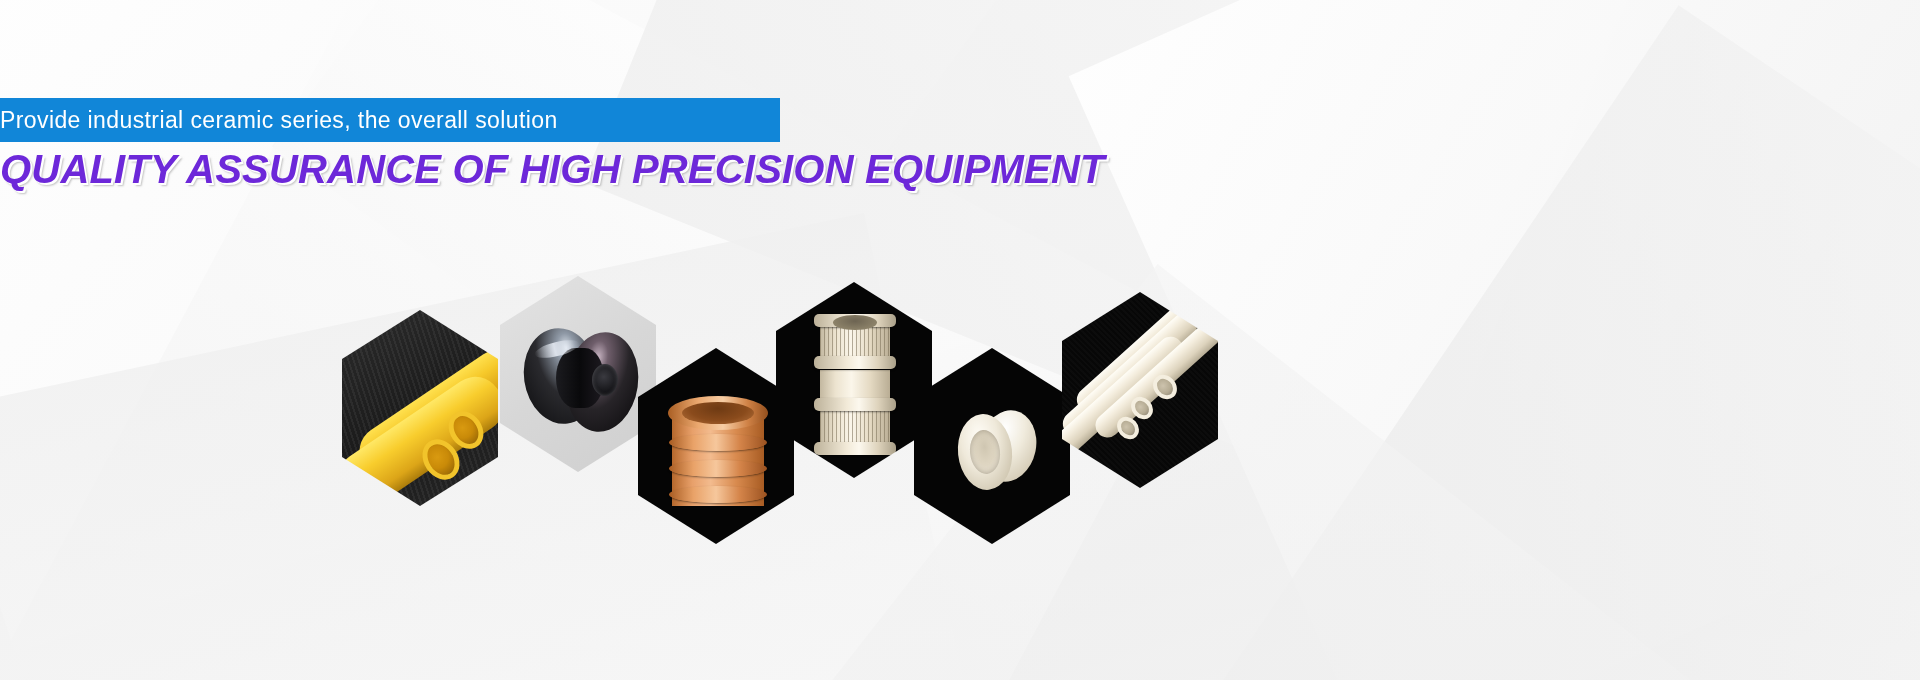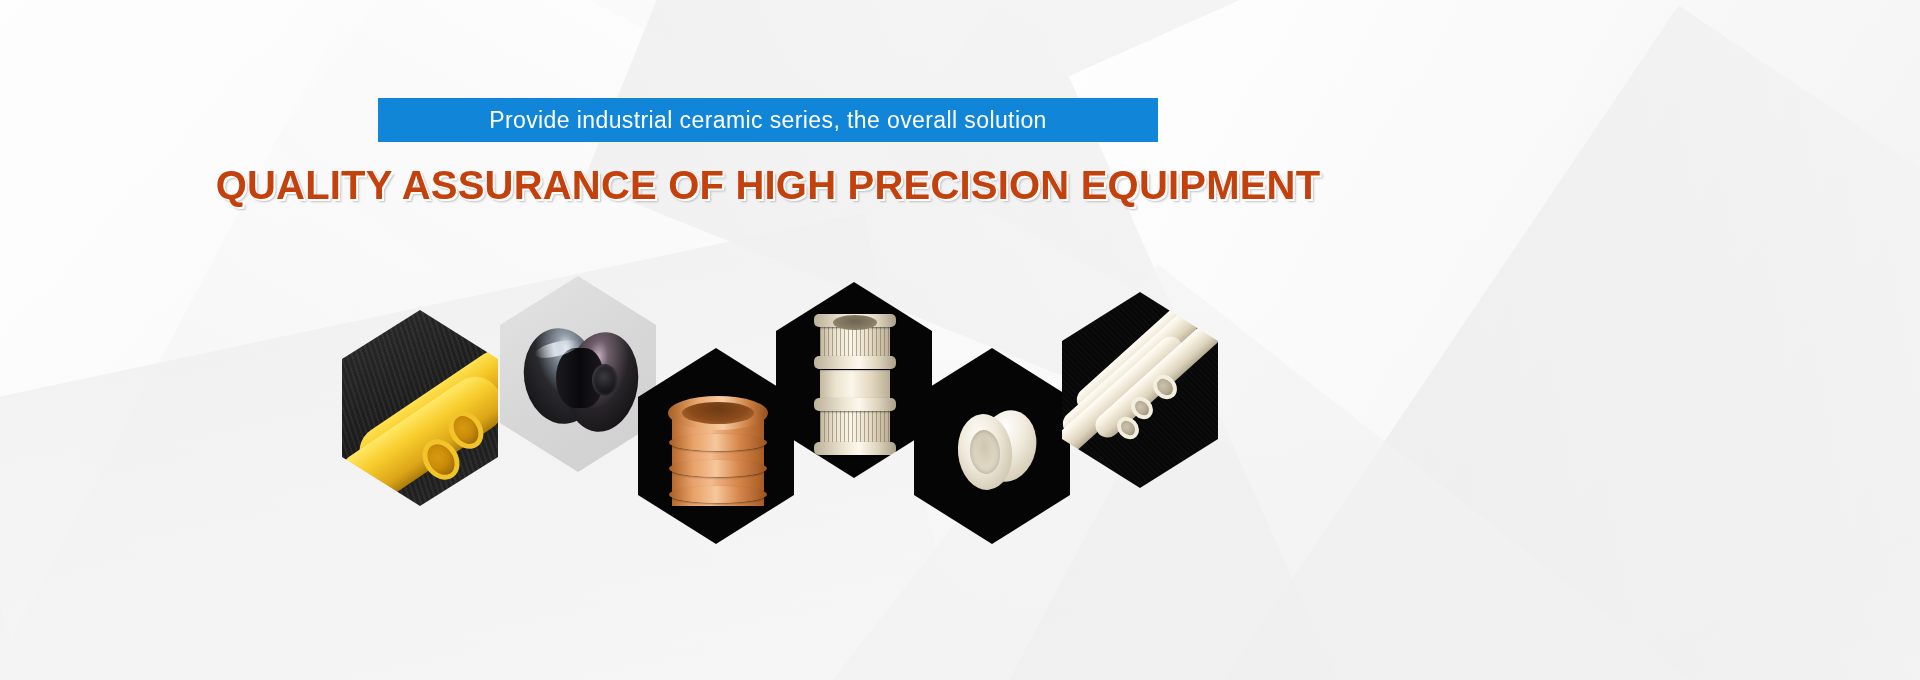--- a/index.html
+++ b/index.html
@@ -77,45 +77,46 @@
     transform: rotate(36deg);
     opacity: .85;
   }
 
   
   .text-block {
     position: absolute;
     left: 0;
     top: 98px;
     width: 1536px;
-    text-align: center;
+    text-align: left;
   }
   .sub-bar {
     display: inline-block;
     width: 780px;
     height: 44px;
     line-height: 44px;
     background: #1186d8;
     color: #ffffff;
     font-size: 23px;
     font-weight: 400;
     letter-spacing: .4px;
     white-space: nowrap;
   }
   .headline {
-    margin-top: 21px;
-    color: #c2410c;
+    margin-top: 5px;
+    color: #6d28d9;
     font-size: 40px;
     font-weight: bold;
     letter-spacing: .2px;
     white-space: nowrap;
     text-shadow:
        1px 1px 0 #ffffff,
        2px 2px 0 #ffffff,
        3px 3px 2px rgba(150,150,150,.55);
+    font-style: italic;
   }
 
   
   .hex-row { position: absolute; left: 0; top: 0; width: 1920px; height: 680px; }
 
   .hex {
     position: absolute;
     width: 156px;
     height: 196px;
     clip-path: polygon(50% 0%, 100% 25%, 100% 75%, 50% 100%, 0% 75%, 0% 25%);

